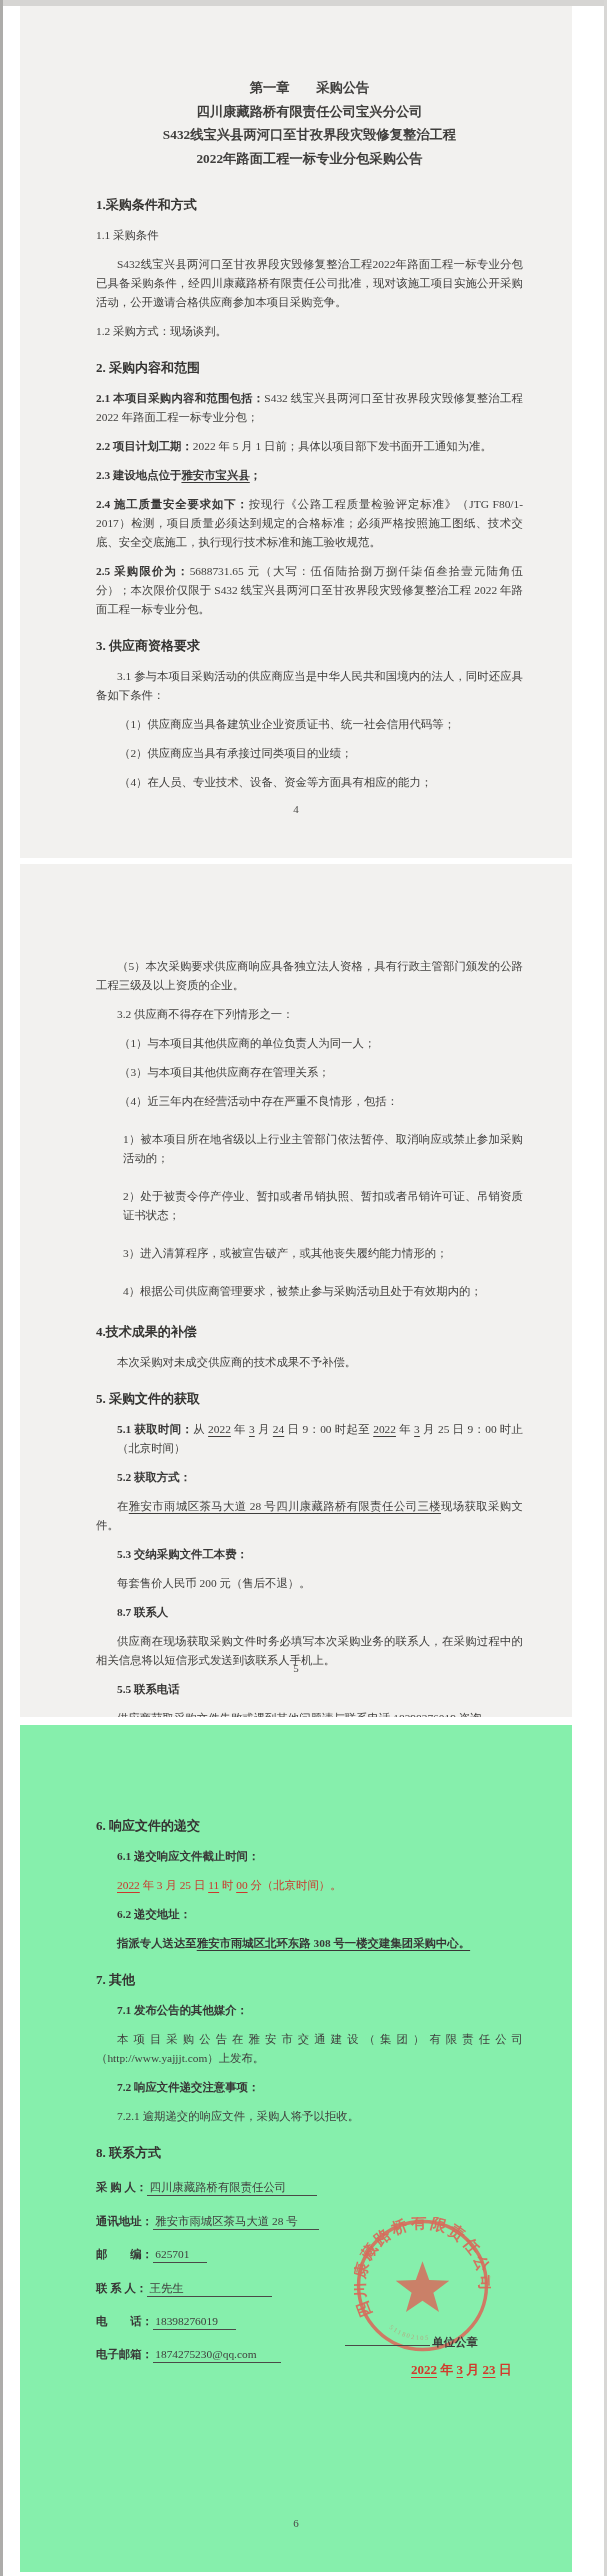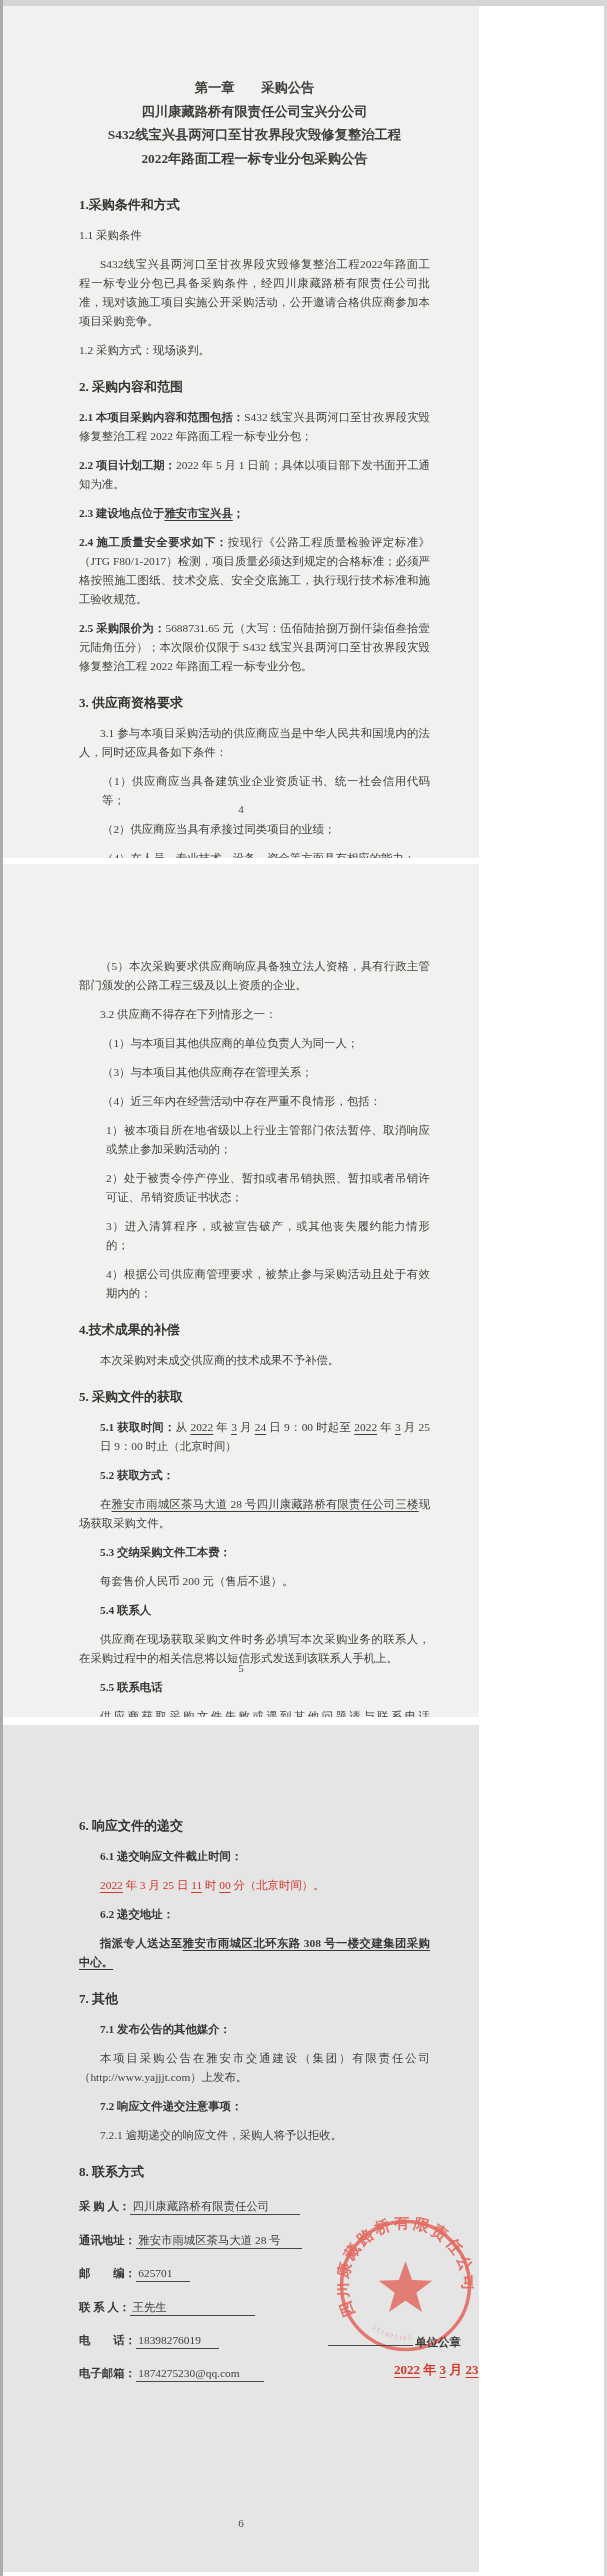--- a/index.html
+++ b/index.html
@@ -5,40 +5,40 @@
   html,body{margin:0;padding:0;}
   body{
     width:607px;height:2576px;position:relative;background:#ffffff;
     font-family:"Liberation Serif","DejaVu Serif",serif;
     color:#3f3e3c;
   }
   .edge-left{position:absolute;left:0;top:0;width:3px;height:2576px;background:#adacaa;z-index:9;}
   .edge-right{position:absolute;right:0;top:0;width:3px;height:2576px;background:#d8d7d5;z-index:9;}
   .edge-top{position:absolute;left:0;top:0;width:607px;height:6px;background:#d6d5d3;z-index:8;}
   .page{
-    position:absolute;left:3px;width:476px;background:#f2f1ef;
+    position:absolute;left:20px;width:552px;background:#f2f1ef;
     overflow:hidden;
   }
-  .page3{background:#e5e5e5;}
+  .page3{background:#86efac;}
   #page1{top:6px;height:852px;}
   #page2{top:864px;height:853px;}
   #page3{top:1725px;height:847px;}
   .content{padding:0 49px 0 76px;font-size:11.4px;line-height:19px;text-align:justify;}
   #page1 .content{padding-top:70px;}
   #page2 .content{padding-top:83px;}
   #page3 .content{padding-top:74px;}
   p{margin:10px 0;}
   .t-title{text-align:center;font-weight:700;font-size:13.3px;line-height:23.5px;margin:0;text-indent:0;}
   .t-title-last{margin-bottom:23px;}
   .t-h{font-weight:700;font-size:13px;line-height:23px;margin:15px 0 9px 0;color:#353432;}
   .t-item{margin:10px 0;}
   .t-item-i{margin:10px 0;padding-left:21px;}
   .t-body{text-indent:21px;margin:10px 0;}
   .t-list{margin:10px 0;padding-left:23px;}
-  .t-list2{margin:10px 0;padding-left:27px;}
+  .t-list2{margin:19px 0;padding-left:27px;}
   .t-contact{margin:14.4px 0;white-space:pre-wrap;}
   .b{font-weight:700;color:#383736;}
   .u{text-decoration:underline;text-underline-offset:3px;}
   .red{color:#cb382c;}
   .blank{
     display:inline-block;border-bottom:1px solid #4a4947;
     padding:0 4.6px 0 2.3px;text-decoration:none;line-height:16px;
   }
   .pagenum{
     position:absolute;bottom:43px;left:0;right:0;text-align:center;
@@ -103,21 +103,21 @@
       <p class="t-list2"><span>3）进入清算程序，或被宣告破产，或其他丧失履约能力情形的；</span></p>
       <p class="t-list2"><span>4）根据公司供应商管理要求，被禁止参与采购活动且处于有效期内的；</span></p>
       <p class="t-h"><span>4.技术成果的补偿</span></p>
       <p class="t-body"><span>本次采购对未成交供应商的技术成果不予补偿。</span></p>
       <p class="t-h"><span>5.  采购文件的获取</span></p>
       <p class="t-item-i"><span class="b">5.1 获取时间：</span><span>从 </span><span class="u">2022</span><span> 年 </span><span class="u">3</span><span> 月 </span><span class="u">24</span><span> 日 9：00 时起至 </span><span class="u">2022</span><span> 年 </span><span class="u">3</span><span> 月 25 日 9：00 时止（北京时间）</span></p>
       <p class="t-item-i"><span class="b">5.2  获取方式：</span></p>
       <p class="t-body"><span>在</span><span class="u">雅安市雨城区茶马大道 28 号四川康藏路桥有限责任公司三楼</span><span>现场获取采购文件。</span></p>
       <p class="t-item-i"><span class="b">5.3 交纳采购文件工本费：</span></p>
       <p class="t-body"><span>每套售价人民币 200  元（售后不退）。</span></p>
-      <p class="t-item-i"><span class="b">5.4 联系人</span></p>
+      <p class="t-item-i"><span class="b">8.7 联系人</span></p>
       <p class="t-body"><span>供应商在现场获取采购文件时务必填写本次采购业务的联系人，在采购过程中的相关信息将以短信形式发送到该联系人手机上。</span></p>
       <p class="t-item-i"><span class="b">5.5 联系电话</span></p>
       <p class="t-body"><span>供应商获取采购文件失败或遇到其他问题请与联系电话 </span><span class="u">18398276019</span><span> 咨询。</span></p>
     </div>
   <div class="pagenum">5</div>
 </div>
 
 <div class="page page3" id="page3">
   <div class="content">
       <p class="t-h"><span>6.  响应文件的递交</span></p>

